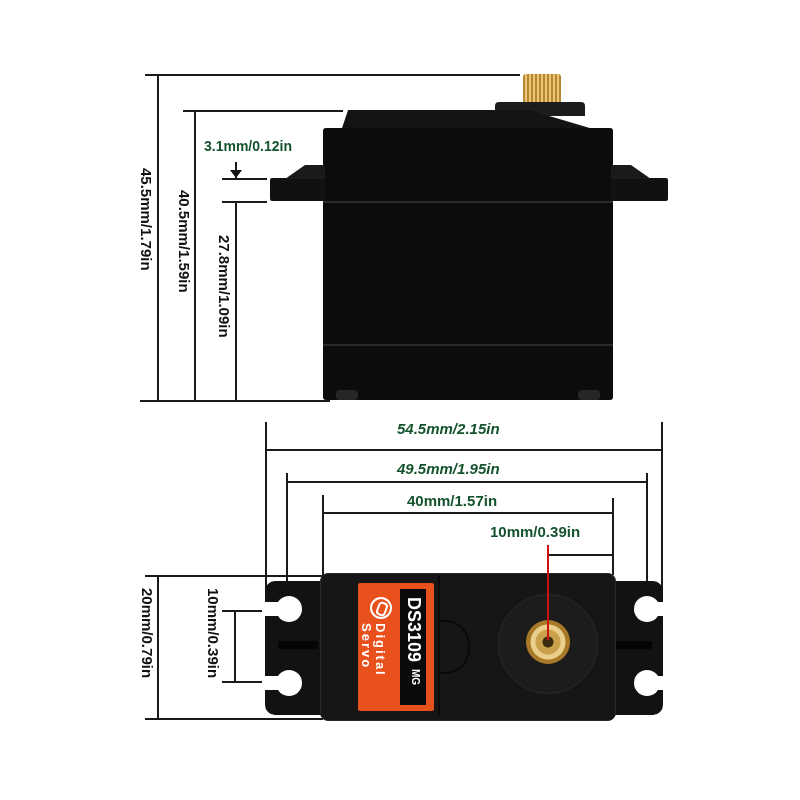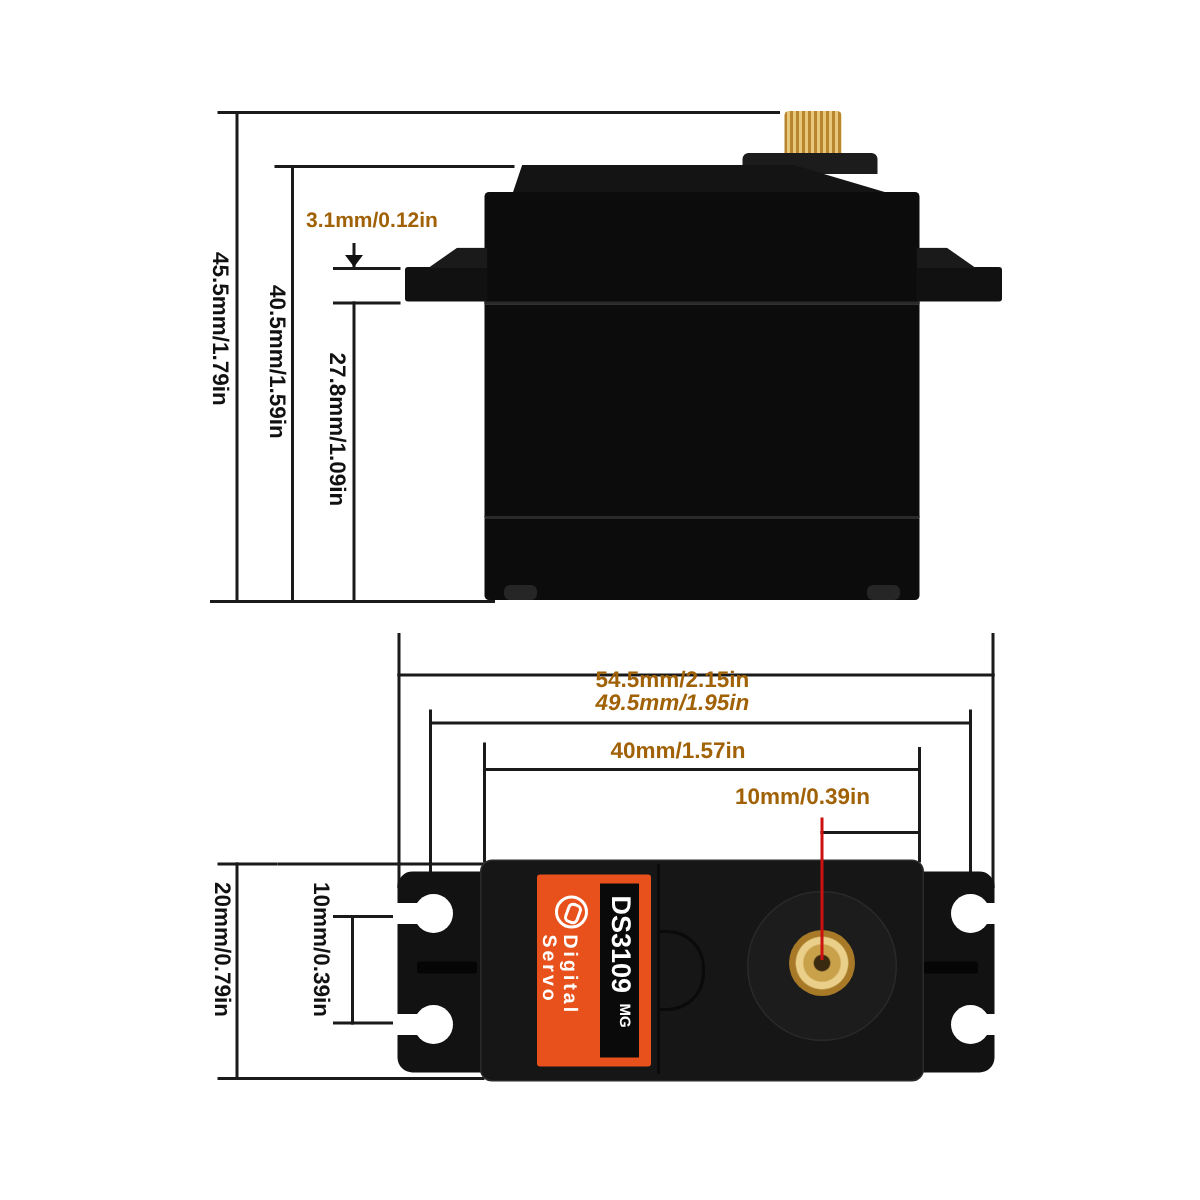--- a/index.html
+++ b/index.html
@@ -1,18 +1,18 @@
 <!DOCTYPE html>
 <html><head>
 <meta charset="utf-8">
 <style>
   html, body { margin:0; padding:0; background:#ffffff; }
   body { width:800px; height:800px; position:relative; overflow:hidden; font-family:"Liberation Sans", sans-serif; }
   .line { position:absolute; background:#1a1a1a; }
-  .lbl { position:absolute; font-weight:bold; font-size:15px; color:#a16207; white-space:nowrap; }
+  .lbl { position:absolute; font-weight:bold; font-size:15px; color:#14532d; white-space:nowrap; }
   .vlbl { position:absolute; font-weight:bold; font-size:15px; color:#111; white-space:nowrap; transform:rotate(90deg); transform-origin:left top; }
   .servo-dark { background:#0c0c0c; }
 </style>
 </head>
 <body>
 
 <div>
 
   <div class="line" style="left:145px;top:74px;width:375px;height:2px;"></div>
   <div class="line" style="left:183px;top:110px;width:160px;height:2px;"></div>
@@ -46,21 +46,21 @@
     <div style="position:absolute;left:336px;top:390px;width:22px;height:10px;background:#262626;border-radius:4px;"></div>
     <div style="position:absolute;left:578px;top:390px;width:22px;height:10px;background:#262626;border-radius:4px;"></div>
   </div>
 </div>
 
 <div>
 
   <div class="line" style="left:265px;top:449px;width:398px;height:2px;"></div>
   <div class="line" style="left:265px;top:422px;width:2px;height:170px;"></div>
   <div class="line" style="left:661px;top:422px;width:2px;height:170px;"></div>
-  <span class="lbl" style="left:397px;top:445px;">54.5mm/2.15in</span>
+  <span class="lbl" style="left:397px;top:420px;font-style:italic;">54.5mm/2.15in</span>
 
   <div class="line" style="left:286px;top:481px;width:362px;height:2px;"></div>
   <div class="line" style="left:286px;top:473px;width:2px;height:135px;"></div>
   <div class="line" style="left:646px;top:473px;width:2px;height:135px;"></div>
   <span class="lbl" style="left:397px;top:460px;font-style:italic;">49.5mm/1.95in</span>
 
   <div class="line" style="left:322px;top:512px;width:292px;height:2px;"></div>
   <div class="line" style="left:322px;top:495px;width:2px;height:80px;"></div>
   <div class="line" style="left:612px;top:498px;width:2px;height:77px;"></div>
   <span class="lbl" style="left:407px;top:492px;">40mm/1.57in</span>

